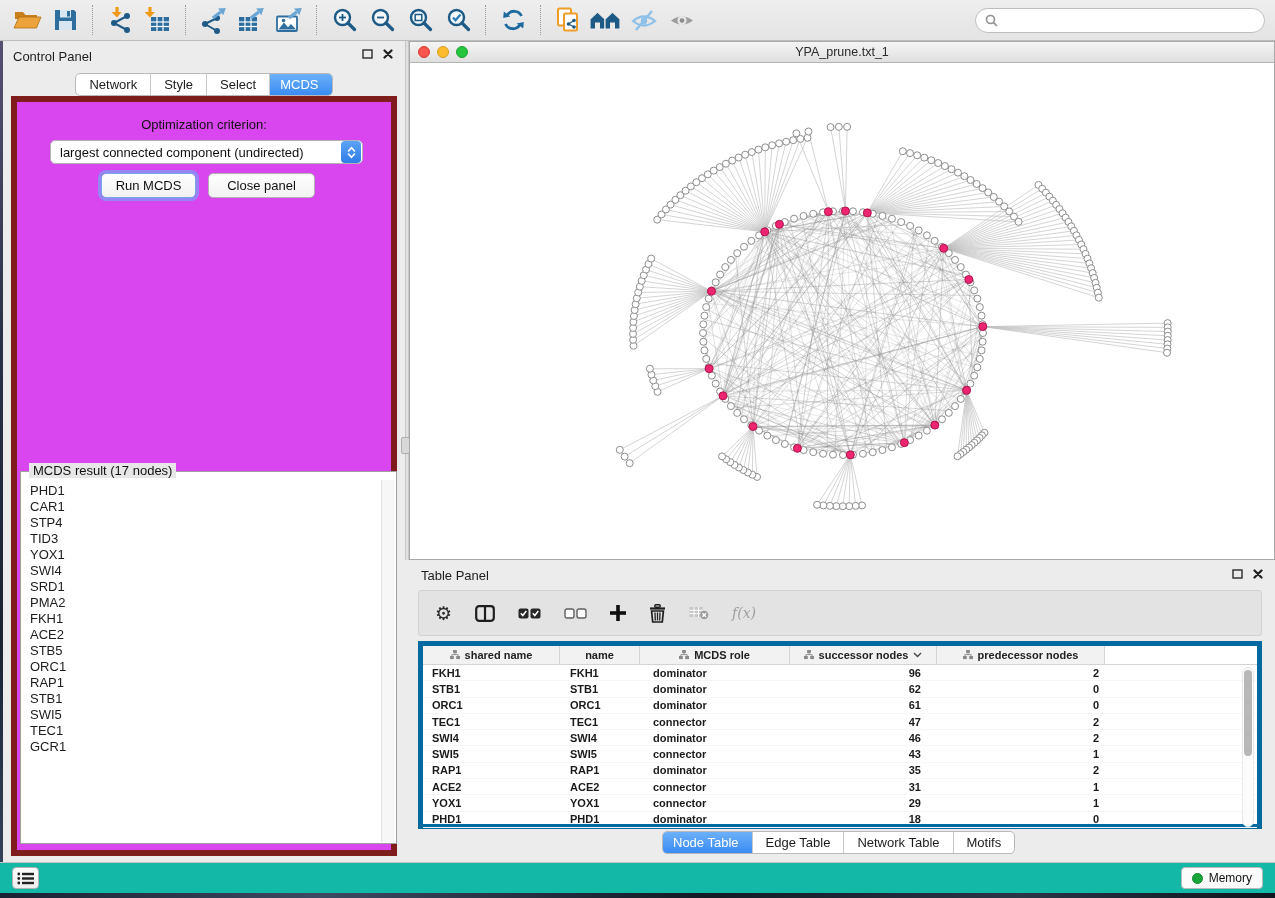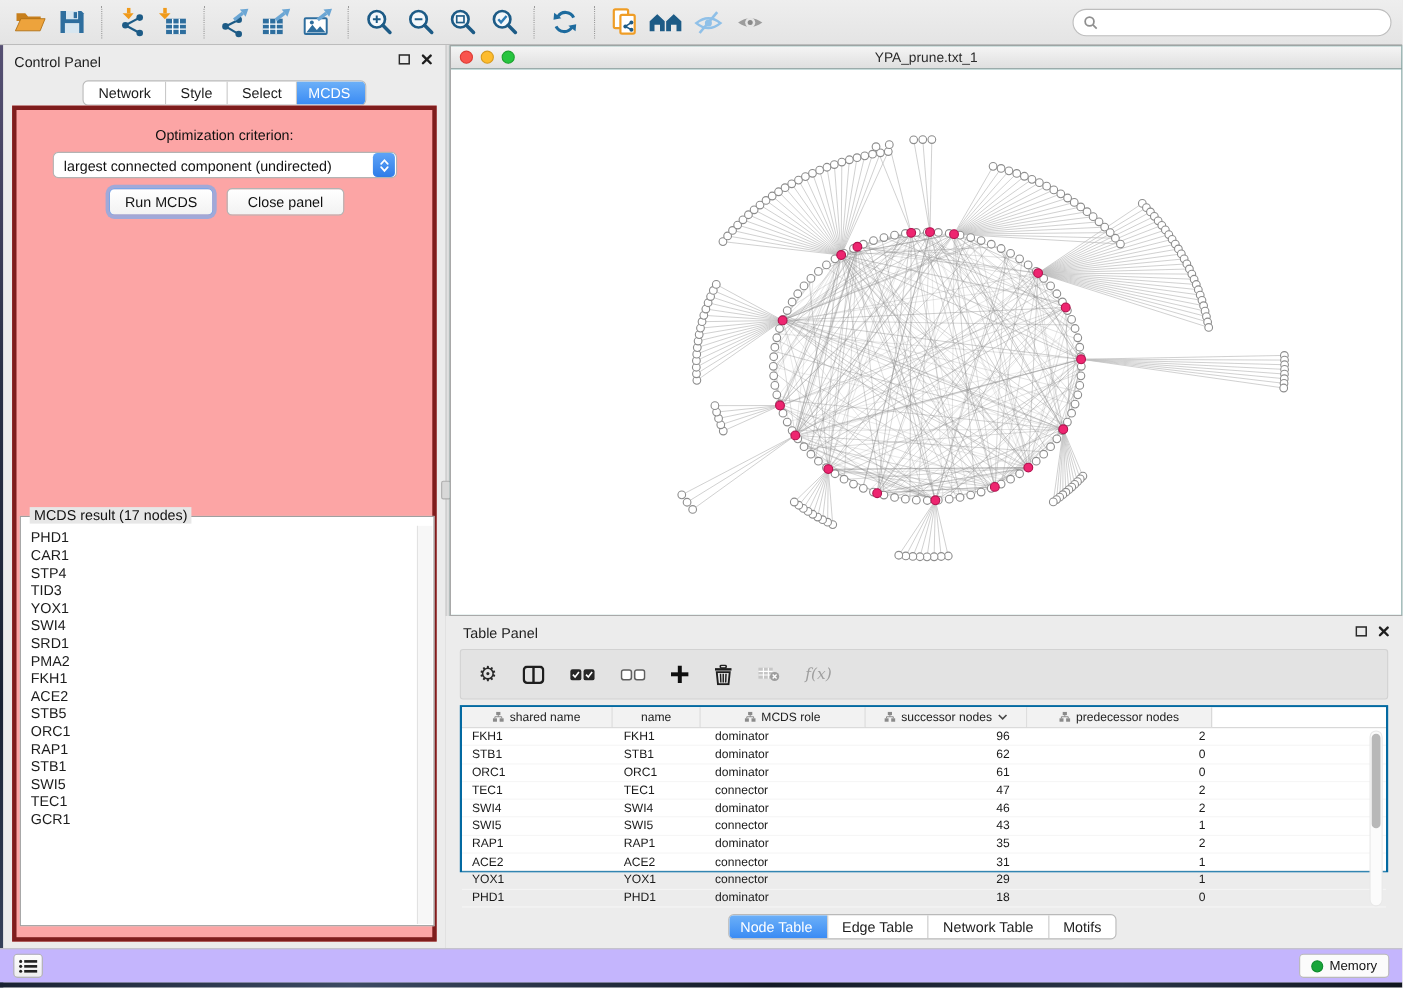--- a/index.html
+++ b/index.html
@@ -25,21 +25,21 @@
 
   
   .cpanel { position:absolute; left:3px; top:41px; width:402px; height:821px; background:#ececec; }
   .cpanel-title { position:absolute; left:10px; top:8px; font-size:13px; color:#1d1d1d; }
   .win-btns { position:absolute; right:12px; top:8px; display:flex; gap:10px; align-items:center; }
   .seg { display:flex; border:1px solid #b9b9b9; border-radius:5px; background:#fff; overflow:hidden; height:23px; }
   .seg .tab { padding:0 13px; line-height:21px; font-size:13px; color:#1c1c1c; border-left:1px solid #c9c9c9; }
   .seg .tab:first-child { border-left:none; }
   .seg .tab.active { background:linear-gradient(#6cb0f8,#3a8bf4); color:#fff;padding-left:10px; }
   .cp-tabs { position:absolute; left:0; top:32px; width:100%; display:flex; justify-content:center; }
-  .cp-pane { position:absolute; left:8px; top:55px; width:386px; height:760px; background:#fca5a5; border:4px solid #7f1d1d; }
+  .cp-pane { position:absolute; left:8px; top:55px; width:386px; height:760px; background:#d946ef; border:6px solid #7f1d1d; }
   .opt-label { text-align:center; margin-top:15px; font-size:13px; color:#111; }
   .selectbox { position:absolute; left:33px; top:38px; width:313px; height:24px; background:#fff;
     border:1px solid #b3b3b3; border-radius:5px; display:flex; align-items:center; }
   .selectbox .sel-text { flex:1; padding-left:9px; font-size:13px; color:#111; white-space:nowrap; overflow:hidden; }
   .sel-cap { width:20px; height:22px; margin-right:1px; border-radius:4px;
     background:linear-gradient(#5ea3f7,#2e7ce8); display:flex; align-items:center; justify-content:center; }
   .btn { position:absolute; height:25px; background:linear-gradient(#ffffff,#f2f2f2); border:1px solid #b3b3b3;
     border-radius:5px; font-size:13px; color:#111; display:flex; align-items:center; justify-content:center; }
   .btn.focusring { box-shadow:0 0 0 3px rgba(110,170,245,.65); border-color:#7aa6e8; }
   .groupbox { position:absolute; left:3px; top:369px; width:377px; height:373px; border:1px solid #9f9f9f; background:#fff; }
@@ -63,36 +63,36 @@
   .net-title { text-align:center; line-height:20px; font-size:12.5px; color:#2b2b2b; }
   .net-canvas { position:absolute; left:0; top:21px; width:864px; height:496px; background:#fff; }
 
   
   .tpanel { position:absolute; left:405px; top:560px; width:870px; height:302px; background:#ececec; }
   .tpanel-title { position:absolute; left:16px; top:8px; font-size:13px; color:#1d1d1d; }
   .tp-toolbar { position:absolute; left:13px; top:30px; width:844px; height:46px; background:#e3e3e3;
     border:1px solid #d2d2d2; border-radius:3px; display:flex; align-items:center; gap:23px; padding-left:16px; }
   .tp-icon { display:flex; align-items:center; justify-content:center; }
   .fx-label { font-family:"DejaVu Serif","Liberation Serif",serif; font-style:italic; font-size:14px; color:#9e9e9e; }
-  .tablewrap { position:absolute; left:13px; top:81px; width:844px; height:152px; background:#fff; border:2px solid #0369a1; }
+  .tablewrap { position:absolute; left:13px; top:81px; width:844px; height:188px; background:#fff; border:5px solid #0369a1;font-weight:bold; }
   .thead { display:flex; height:19px; border-bottom:1px solid #d4d4d4; background:#fff; }
   .hcell { display:flex; align-items:center; justify-content:center; gap:5px; background:#f2f2f2;
     border-right:1px solid #d6d6d6; font-size:11px; color:#222; }
   .h0{width:137px}.h1{width:80px}.h2{width:150px}.h3{width:147px}.h4{width:168px}
   .trow { display:flex; height:16.3px; align-items:center; border-bottom:1px solid #f6f6f6; font-size:11px; color:#1a1a1a; }
   .tcell { overflow:hidden; white-space:nowrap; }
   .c0{width:137px; padding-left:9px}.c1{width:80px; padding-left:10px}.c2{width:150px; padding-left:13px}
   .c3{width:147px; text-align:right; padding-right:16px}.c4{width:168px; text-align:right; padding-right:6px}
   .vscroll { position:absolute; right:3px; top:21px; width:12px; height:160px; background:#fbfbfb;
     border:1px solid #e8e8e8; border-radius:6px; }
   .vthumb { position:absolute; left:1px; top:2px; width:8px; height:86px; background:#b8b8b8; border-radius:5px; }
   .tp-tabs { position:absolute; left:257px; top:271px; }
 
   
-  .statusbar { position:absolute; left:0; top:862px; width:1275px; height:31px; background:#c4b5fd; border-top:1px solid #c2c2c2; }
+  .statusbar { position:absolute; left:0; top:862px; width:1275px; height:31px; background:#14b8a6; border-top:1px solid #c2c2c2; }
   .sq-btn { position:absolute; left:12px; top:4px; width:27px; height:22px; background:linear-gradient(#fdfdfd,#eee);
     border:1px solid #b4b4b4; border-radius:4px; display:flex; align-items:center; justify-content:center; }
   .mem-btn { position:absolute; right:12px; top:4px; height:22px; padding:0 10px; background:#fbfbfb;
     border:1px solid #b9b9b9; border-radius:4px; display:flex; align-items:center; gap:6px; font-size:12px; color:#111; }
   .mem-dot { width:11px; height:11px; border-radius:50%; background:#18a53a; border:1px solid #0f8c2e; }
 </style>
 </head>
 <body>
 
 <div id="app">

